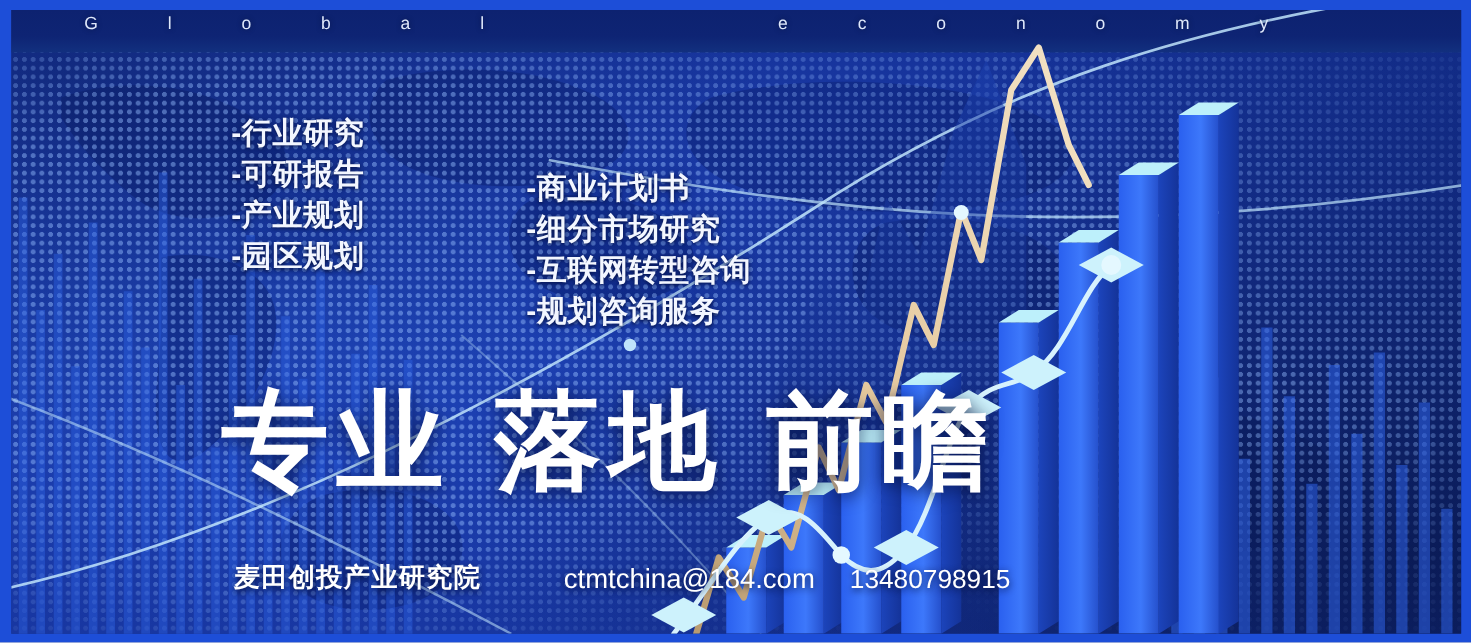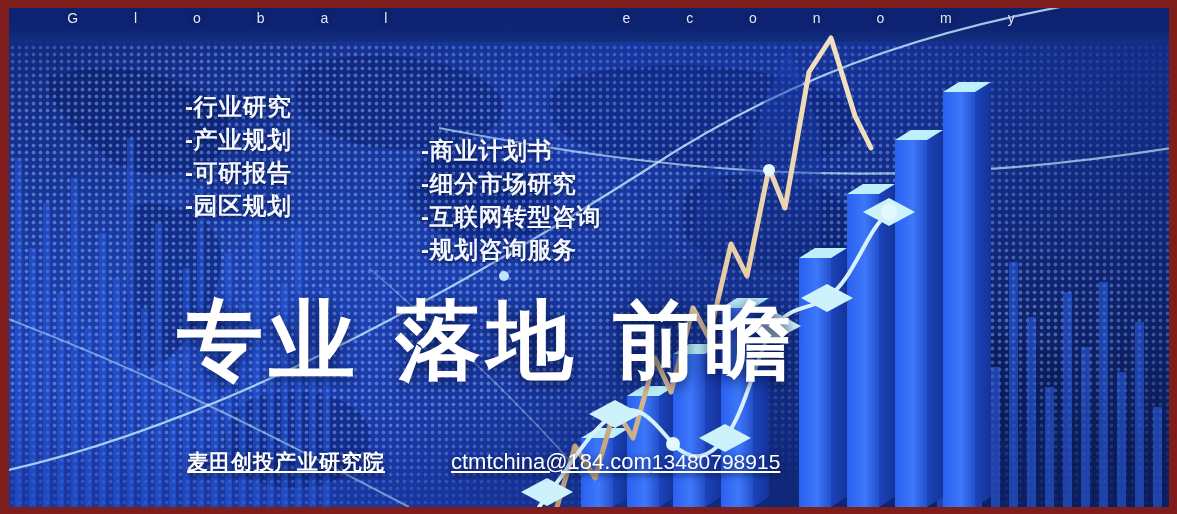--- a/index.html
+++ b/index.html
@@ -2,21 +2,21 @@
 <html><head>
 <meta charset="utf-8">
 <style>
   html,body{margin:0;padding:0;background:#f3f3f3;}
   body{font-family:"Liberation Sans","DejaVu Sans",sans-serif;}
 
   .shot{
     position:relative;
     width:1177px;height:514px;
     overflow:hidden;
-    background:#7f1d1d;
+    background:#1d4ed8;
   }
 
   
   .banner{
     position:absolute;
     left:9px; top:8px;
     width:1160px; height:499px;
     overflow:hidden;
     background:#133191;
   }
@@ -91,47 +91,47 @@
     font-family:Liberation Sans, sans-serif;
     text-shadow:0 1px 3px rgba(5,15,60,.85), 0 0 10px rgba(10,30,100,.6);
     white-space:nowrap;
   }
   .svc.col-a{left:176px;}
   .svc.col-b{left:412px;margin-top:44px;}
   .svc div{letter-spacing:.5px;}
 
   .headline{
     position:absolute;
-    left:168px;top:284px;
+    left:168px;top:297px;
     color:#ffffff;
     font-size:86px;
     line-height:96px;
     font-weight:700;
     letter-spacing:6px;
     font-family:"DejaVu Sans","Liberation Sans",sans-serif;
     text-shadow:0 3px 14px rgba(4,14,56,.75);
     white-space:nowrap;
   }
   .headline .gap{display:inline-block;width:34px;}
 
   .footer{
     position:absolute;
     left:178px;top:440px;
     color:#ffffff;
     font-size:21px;
     font-weight:700;
     font-family:"DejaVu Sans","Liberation Sans",sans-serif;
     text-shadow:0 2px 6px rgba(4,14,56,.9);
     white-space:nowrap;
-    display:flex;align-items:center;text-decoration:underline;
+    display:flex;align-items:flex-end;
   }
   .footer .org{letter-spacing:1px;}
   .footer .mail{margin-left:66px;font-family:"Liberation Sans","DejaVu Sans",sans-serif;letter-spacing:0px;font-weight:500;font-size:22px;}
   .footer .wx{margin-left:80px;letter-spacing:0px;}
-  .footer .tel{font-family:"Liberation Sans","DejaVu Sans",sans-serif;font-weight:500;}
+  .footer .tel{font-family:"Liberation Sans","DejaVu Sans",sans-serif;font-weight:500;margin-left:28px;}
 </style>
 </head>
 <body>
 
 <div class="shot">
   <div class="banner">
 
     <div class="bg-base"></div>
 
     <svg class="continents" viewBox="0 0 1160 499" preserveAspectRatio="none">
@@ -285,22 +285,22 @@
         <circle cx="664" cy="436" r="7"></circle>
         <circle cx="880" cy="204" r="8"></circle>
         <circle cx="760" cy="162" r="6"></circle>
       </g>
     </svg>
 
     <div class="globaltext">G l o b a l       e c o n o m y</div>
 
     <div class="svc col-a">
       <div>-行业研究</div>
+      <div>-可研报告</div>
       <div>-产业规划</div>
-      <div>-可研报告</div>
       <div>-园区规划</div>
     </div>
 
     <div class="svc col-b">
       <div>-商业计划书</div>
       <div>-细分市场研究</div>
       <div>-互联网转型咨询</div>
       <div>-规划咨询服务</div>
     </div>
 

